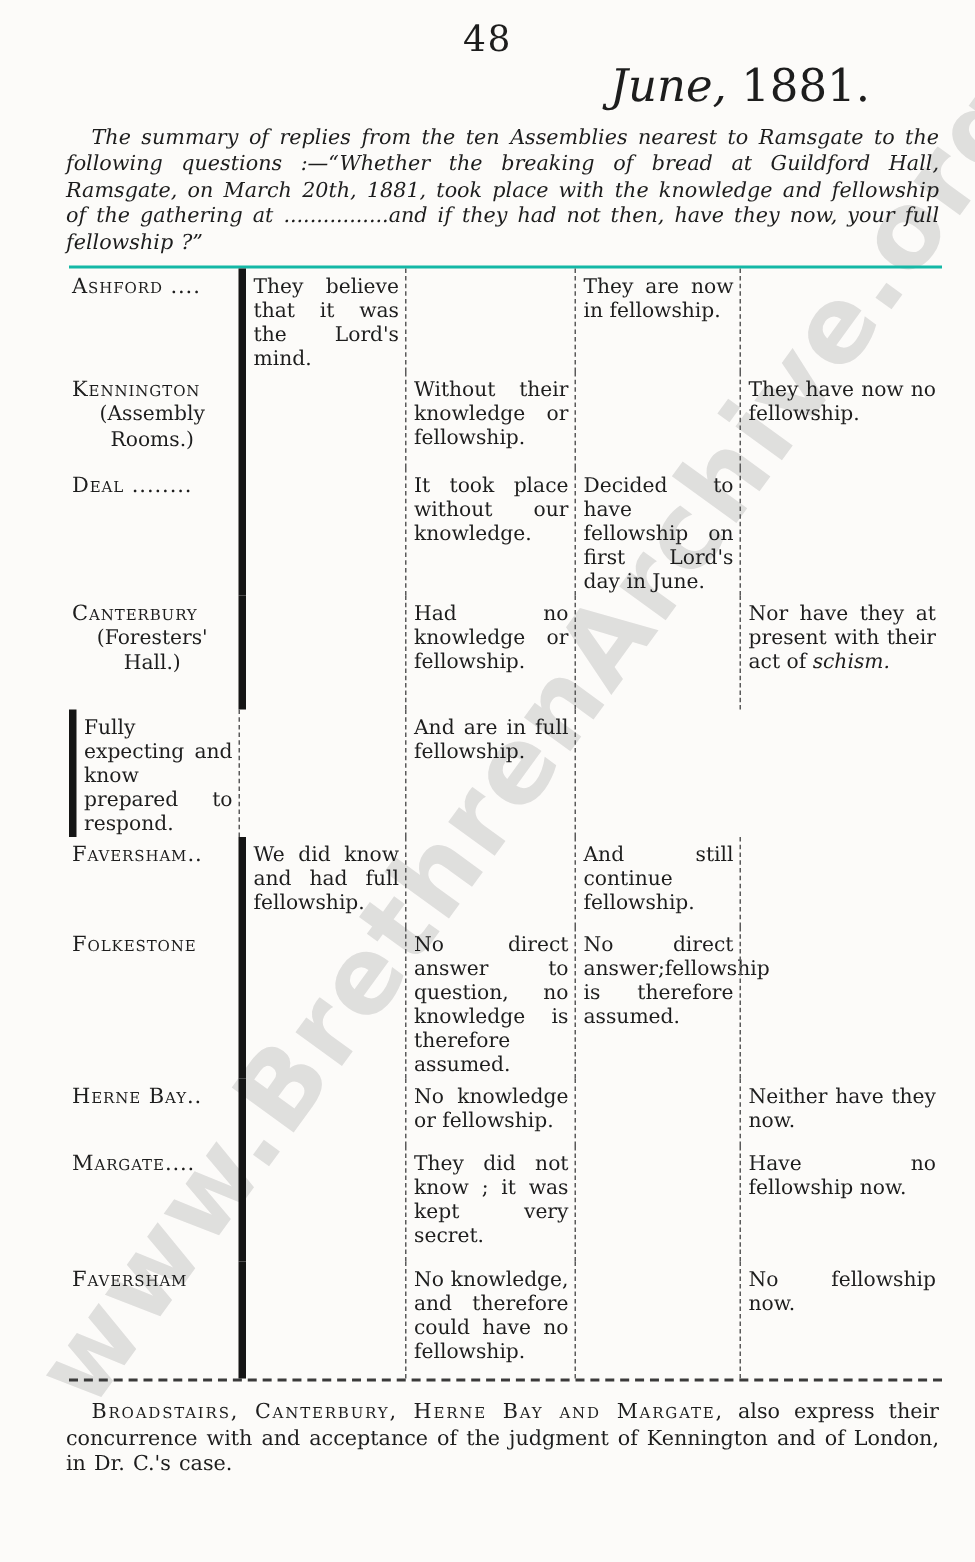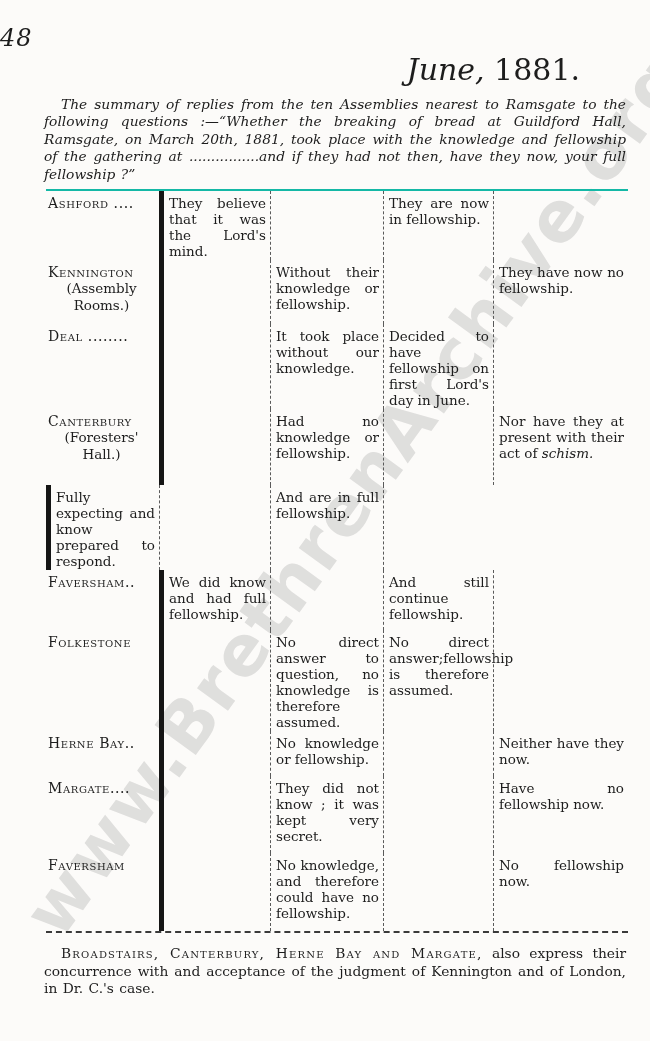--- a/index.html
+++ b/index.html
@@ -23,24 +23,24 @@
     font-weight: bold;
     font-size: 70px;
     letter-spacing: 2px;
     color: rgba(125,125,125,0.22);
     white-space: nowrap;
     z-index: 1;
     user-select: none;
   }
   .content { position: relative; z-index: 2; }
   .pageno {
-    padding-top: 24px;
+    text-align: center;
+    padding-top: 12px;
     font-size: 24px;
     letter-spacing: 1px;
-    font-style: italic;
   }
   .dateline {
     text-align: right;
     padding-right: 70px;
     margin-top: 0;
     font-size: 30px;
   }
   .dateline .month { font-style: italic; }
   .intro {
     margin: 9px 24px 0 44px;

